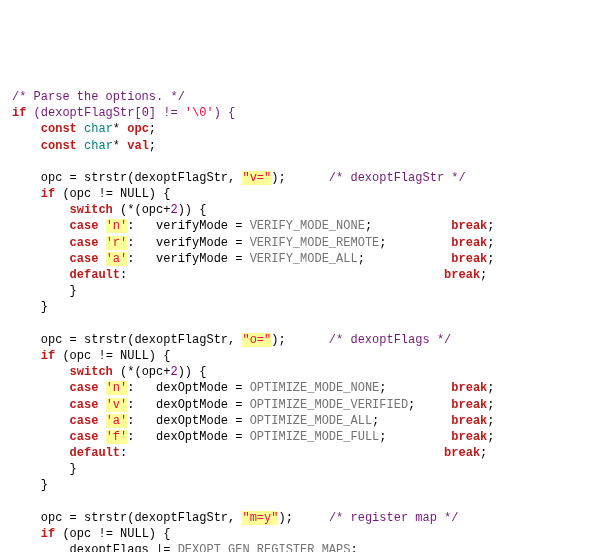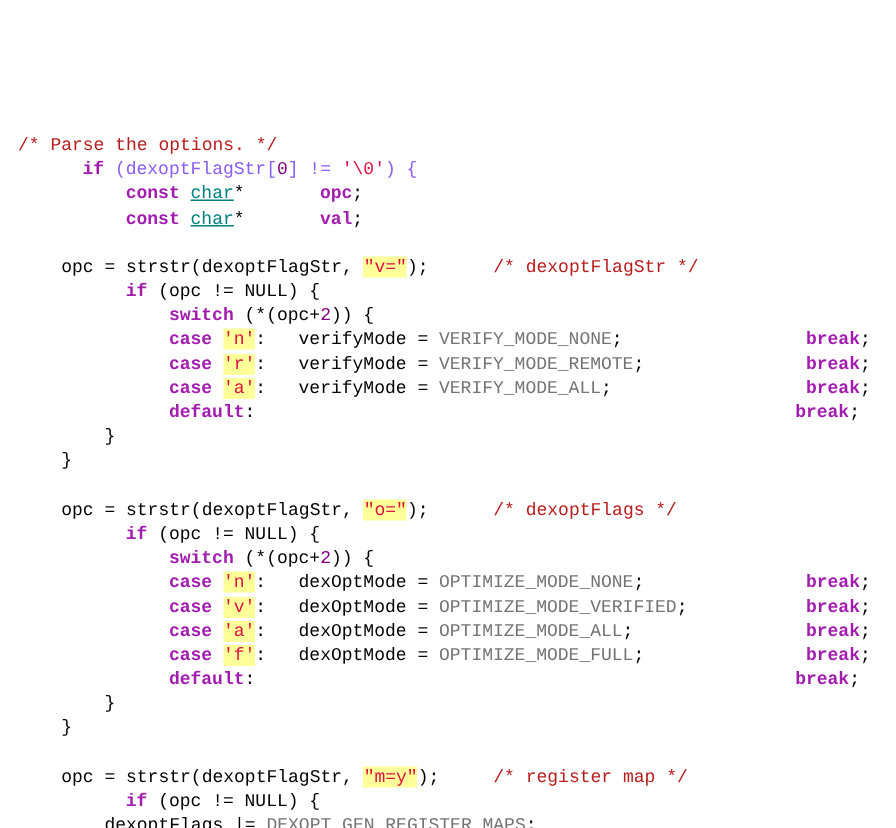--- a/index.html
+++ b/index.html
@@ -7,24 +7,24 @@
     padding: 8px 12px;
     font-family: Consolas, "Courier New", monospace;
     font-size: 12px;
     line-height: 1.35;
     background: #ffffff;
     color: #000000;
     width: 597px;
     box-sizing: border-box;
     white-space: pre;
   }
-  .cm { color: #b91c1c; } 
-  .kw { color: #a21caf; font-weight: bold; margin-left: 43px; } 
-  .ty { color: #008080; text-decoration: underline; } 
-  .id { color: #8b5cf6; } 
+  .cm { color: #701a75; } 
+  .kw { color: #b91c1c; font-weight: bold; } 
+  .ty { color: #008080; } 
+  .id { color: #701a75; } 
   .str{ color: #dd1144; } 
   .hl { background: #ffff99; } 
   .num{ color: #800080; } 
   .ct { color: #737373; } 
   .code-block { position: relative; }
 </style>
 </head>
 <body>
 
 

